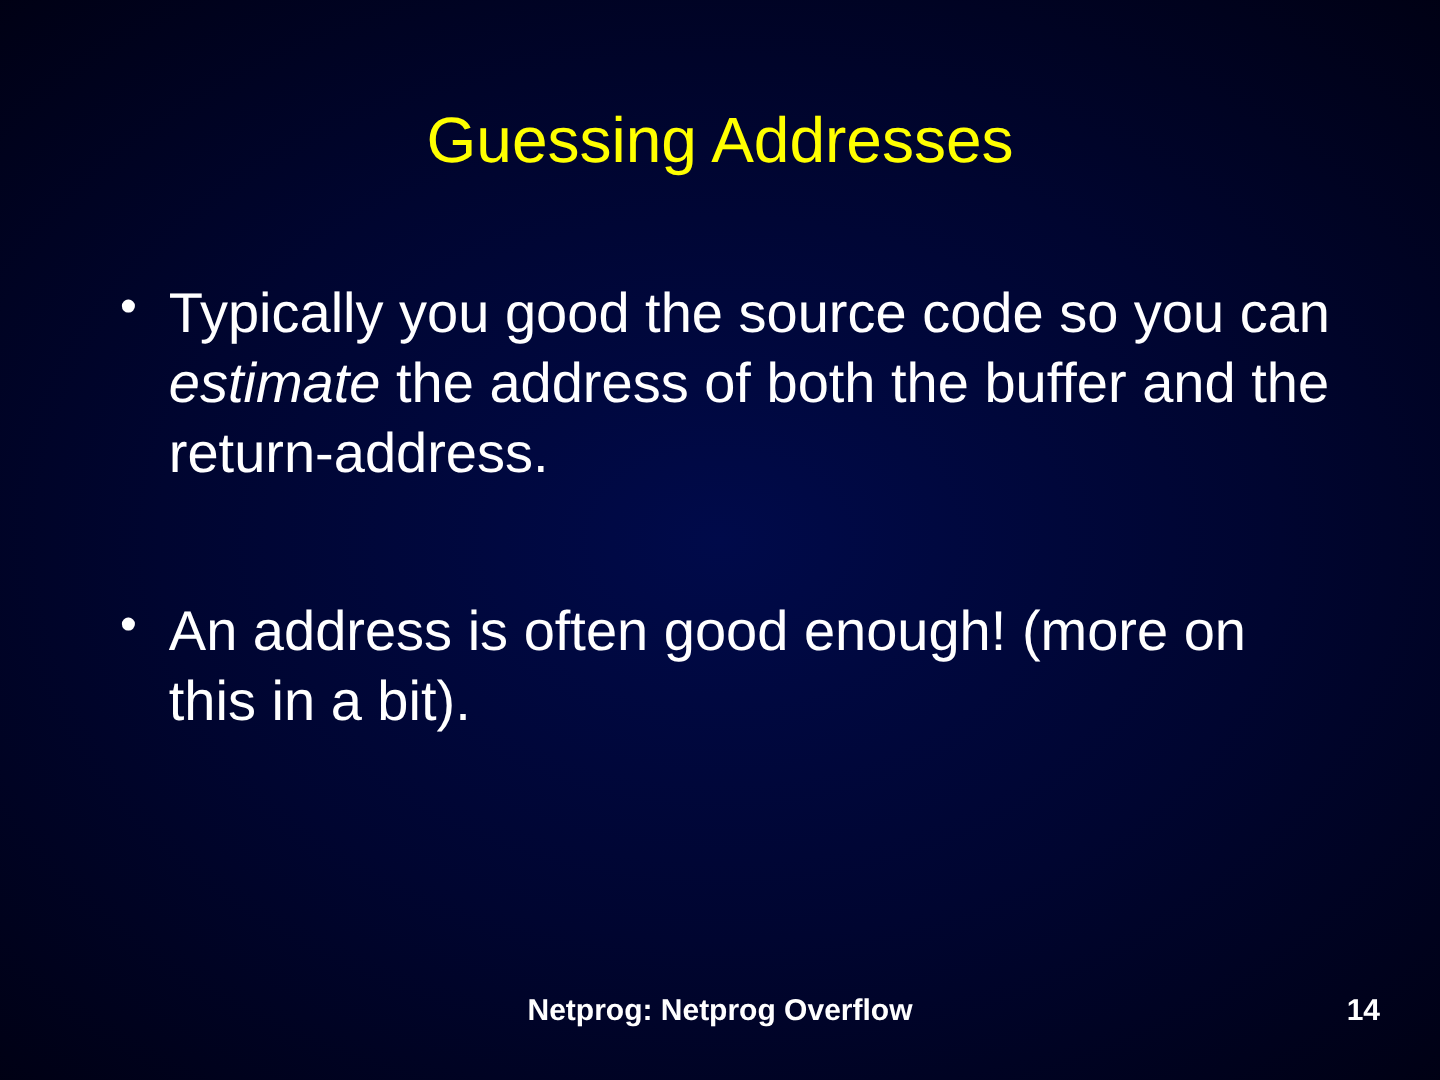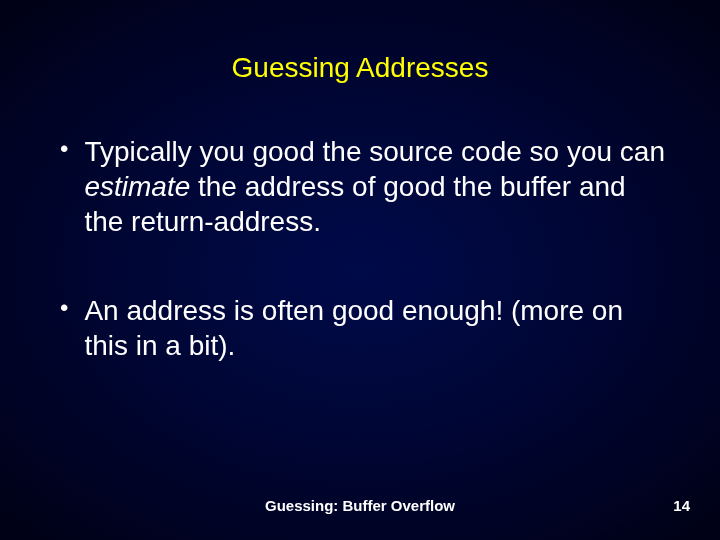--- a/index.html
+++ b/index.html
@@ -10,21 +10,21 @@
     body {
       width: 720px;
       height: 540px;
       background: radial-gradient(ellipse 700px 500px at 50% 50%, #000a4a 0%, #000530 40%, #000010 80%, #000000 100%);
       font-family: Arial, Helvetica, sans-serif;
       position: relative;
       overflow: hidden;
     }
     .slide-title {
       color: #ffff00;
-      font-size: 28px;
+      font-size: 32px;
       font-weight: normal;
       text-align: center;
       padding-top: 52px;
       padding-bottom: 20px;
     }
     .content {
       padding: 30px 50px 0 60px;
       color: #ffffff;
     }
     .bullet-item {
@@ -72,24 +72,24 @@
     }
   </style>
 </head>
 <body>
 
 <h1 class="slide-title">Guessing Addresses</h1>
 
 <div class="content">
   <div class="bullet-item">
     <span class="bullet-dot">•</span>
-    <span class="bullet-text"><span>Typically you good the source code so you can </span><span class="italic">estimate</span><span> the address of good the buffer and the return-address.</span></span>
+    <span class="bullet-text"><span>Typically you good the source code so you can </span><span class="italic">estimate</span><span> the address of both the buffer and the return-address.</span></span>
   </div>
   <div class="bullet-item">
     <span class="bullet-dot">•</span>
     <span class="bullet-text"><span>An address is often good enough! (more on this in a bit).</span><span class="italic"></span><span></span></span>
   </div>
 </div>
 
 <div class="footer">
-  <div class="footer-title">Guessing: Buffer Overflow</div>
+  <div class="footer-title">Netprog: Netprog Overflow</div>
   <div class="footer-page">14</div>
 </div>
 
 </body></html>

